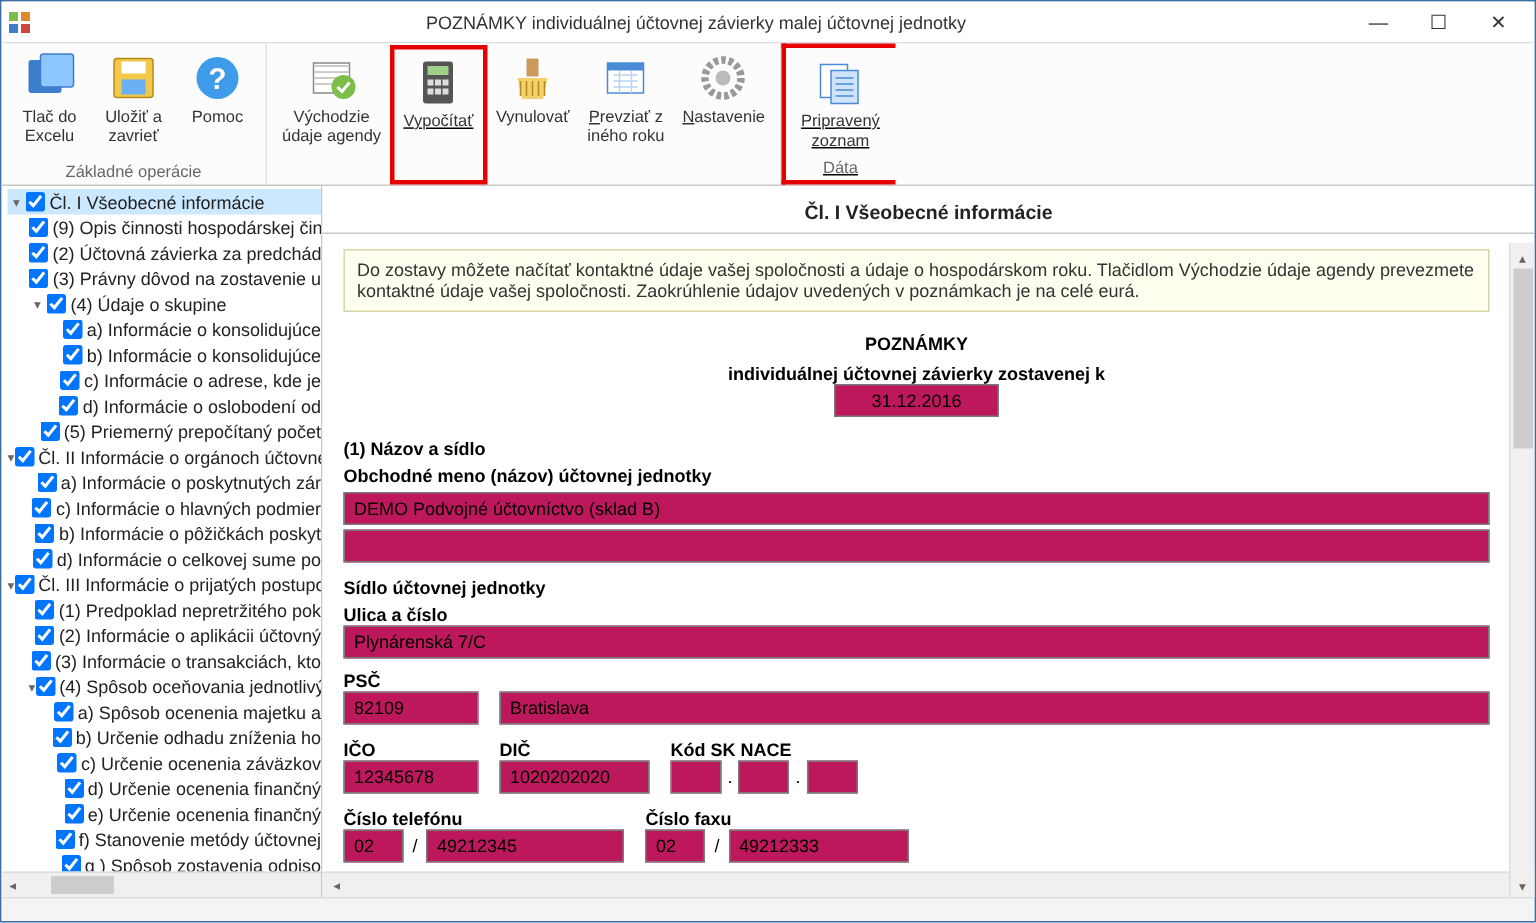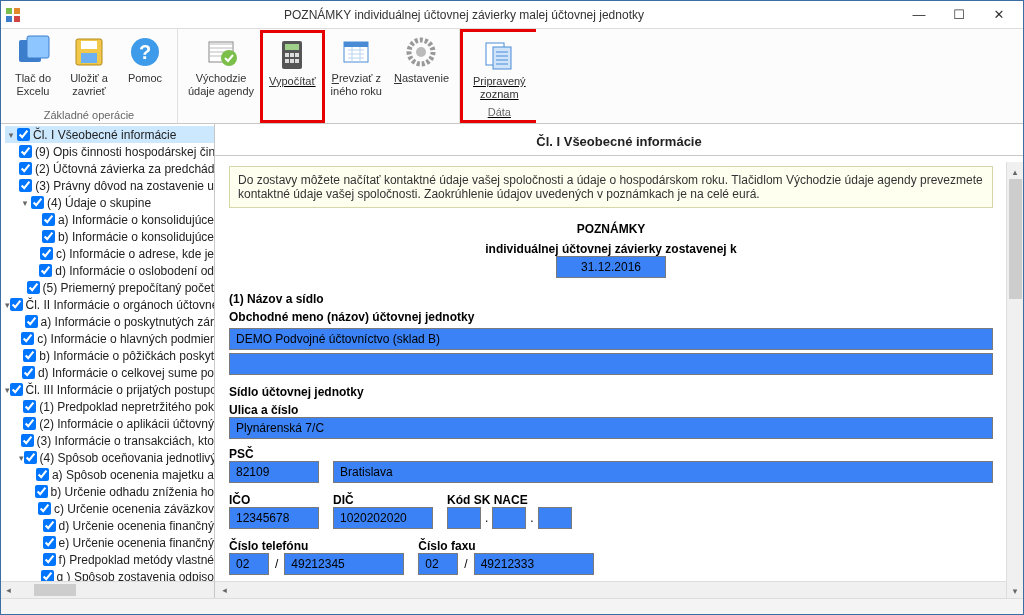--- a/index.html
+++ b/index.html
@@ -109,21 +109,21 @@
     margin-bottom: 14px;
   }
   .center-bold { text-align:center; font-weight:bold; margin: 6px 0; }
   .row { display:flex; align-items:center; gap:6px; }
   .field-label { font-weight:bold; margin: 10px 0 4px 0; }
   input.txt {
     border: 1px solid #7a7a7a;
     height: 22px;
     padding: 2px 6px;
     font-size: 12px;
-    background:#3b82f6;
+    background:#be185d;
   }
   .full { width: 100%; }
   .vscroll {
     width: 17px;
     background:#f0f0f0;
     border-left:1px solid #ddd;
     position:absolute;
     top:38px; right:0; bottom:0;
     display:flex; flex-direction:column; align-items:center; padding-top:2px;
   }
@@ -222,20 +222,30 @@
               <rect x="11" y="22" width="4" height="4" fill="#ddd"></rect>
               <rect x="16" y="22" width="4" height="4" fill="#ddd"></rect>
               <rect x="21" y="22" width="4" height="4" fill="#ddd"></rect>
             </svg>
         </span>
         <span class="lbl"><span class="underline">V</span><span>ypočítať</span></span>
       </div>
       <div class="ribbon-btn">
         <span class="icon">
           <svg width="36" height="36">
+              <rect x="14" y="5" width="8" height="12" fill="#c99a5b"></rect>
+              <path d="M8 18 h20 l-3 14 h-14 z" fill="#f2d06b"></path>
+              <path d="M10 20 v10 M14 20 v10 M18 20 v10 M22 20 v10 M26 20 v10" stroke="#b58a1a"></path>
+            </svg>
+        </span>
+        <span class="lbl">Vynulovať</span>
+      </div>
+      <div class="ribbon-btn">
+        <span class="icon">
+          <svg width="36" height="36">
               <rect x="6" y="8" width="24" height="20" fill="#fff" stroke="#4a8bd6"></rect>
               <rect x="6" y="8" width="24" height="5" fill="#4a8bd6"></rect>
               <path d="M10 16 h16 M10 20 h16 M10 24 h16 M14 13 v15 M22 13 v15" stroke="#b8d4f0"></path>
             </svg>
         </span>
         <span class="lbl" style="white-space:pre;text-align:center;"><span class="underline">P</span>revziať z
 iného roku</span>
       </div>
       <div class="ribbon-btn">
         <span class="icon">
@@ -391,21 +401,21 @@
           <span class="lbl">d) Určenie ocenenia finančný</span>
         </div>
       <div class="node l2">
           <span class="expander"></span>
           <input type="checkbox" class="chk" checked="" style="">
           <span class="lbl">e) Určenie ocenenia finančný</span>
         </div>
       <div class="node l2">
           <span class="expander"></span>
           <input type="checkbox" class="chk" checked="" style="">
-          <span class="lbl">f) Predpoklad metódy vlastné</span>
+          <span class="lbl">f) Stanovenie metódy účtovnej</span>
         </div>
       <div class="node l2">
           <span class="expander"></span>
           <input type="checkbox" class="chk" checked="" style="">
           <span class="lbl">g ) Spôsob zostavenia odpiso</span>
         </div>
       <div class="node l2">
           <span class="expander"></span>
           <input type="checkbox" class="chk" checked="" style="">
           <span class="lbl">h) Dotácie poskytnuté na obst</span>
@@ -468,21 +478,21 @@
           </div>
         </div>
       </div>
 
       <div class="row" style="margin-top:10px; align-items:flex-end; gap:14px;">
         <div style="display:flex;flex-direction:column;">
           <span style="font-weight:bold;">Číslo telefónu</span>
           <div class="row" style="gap:6px;">
             <input class="txt" style="width: 40px;" value="02">
             <span>/</span>
-            <input class="txt" style="width: 120px;" value="49212345">
+            <input class="txt" style="width: 132px;" value="49212345">
           </div>
         </div>
         <div style="display:flex;flex-direction:column;">
           <span style="font-weight:bold;">Číslo faxu</span>
           <div class="row" style="gap:6px;">
             <input class="txt" style="width: 40px;" value="02">
             <span>/</span>
             <input class="txt" style="width: 120px;" value="49212333">
           </div>
         </div>

